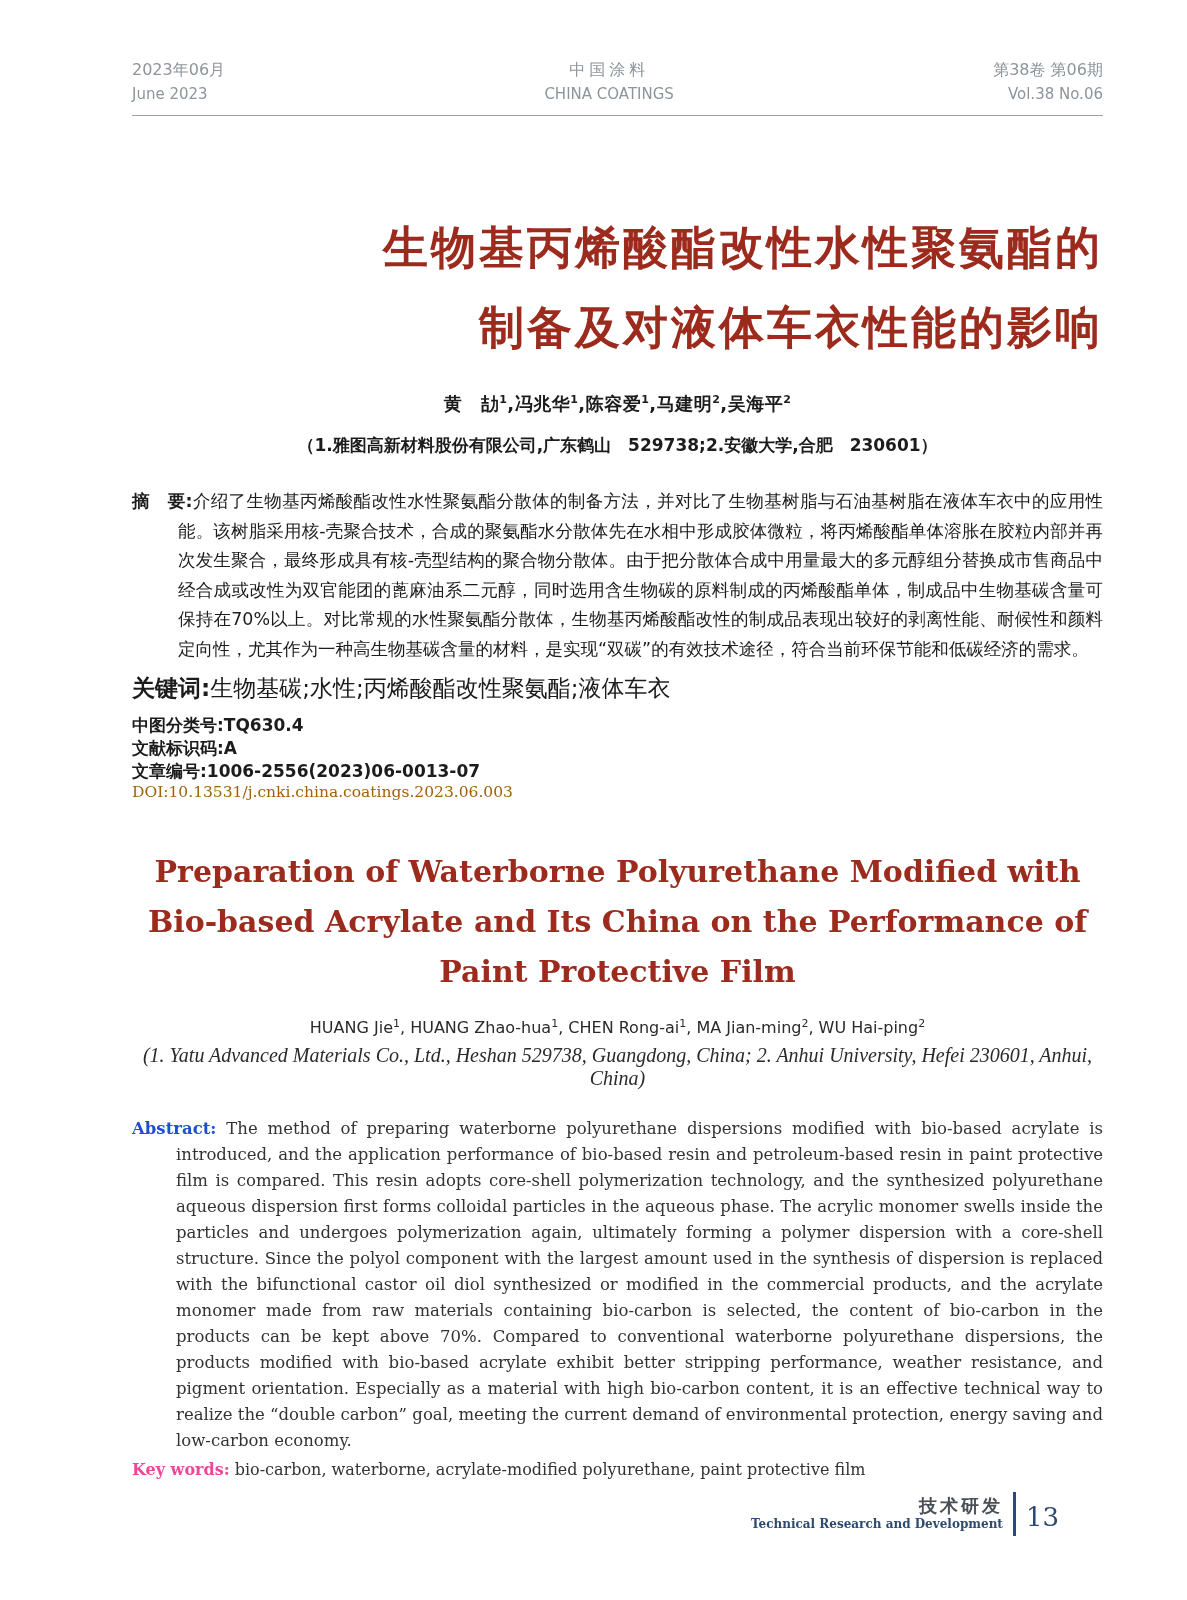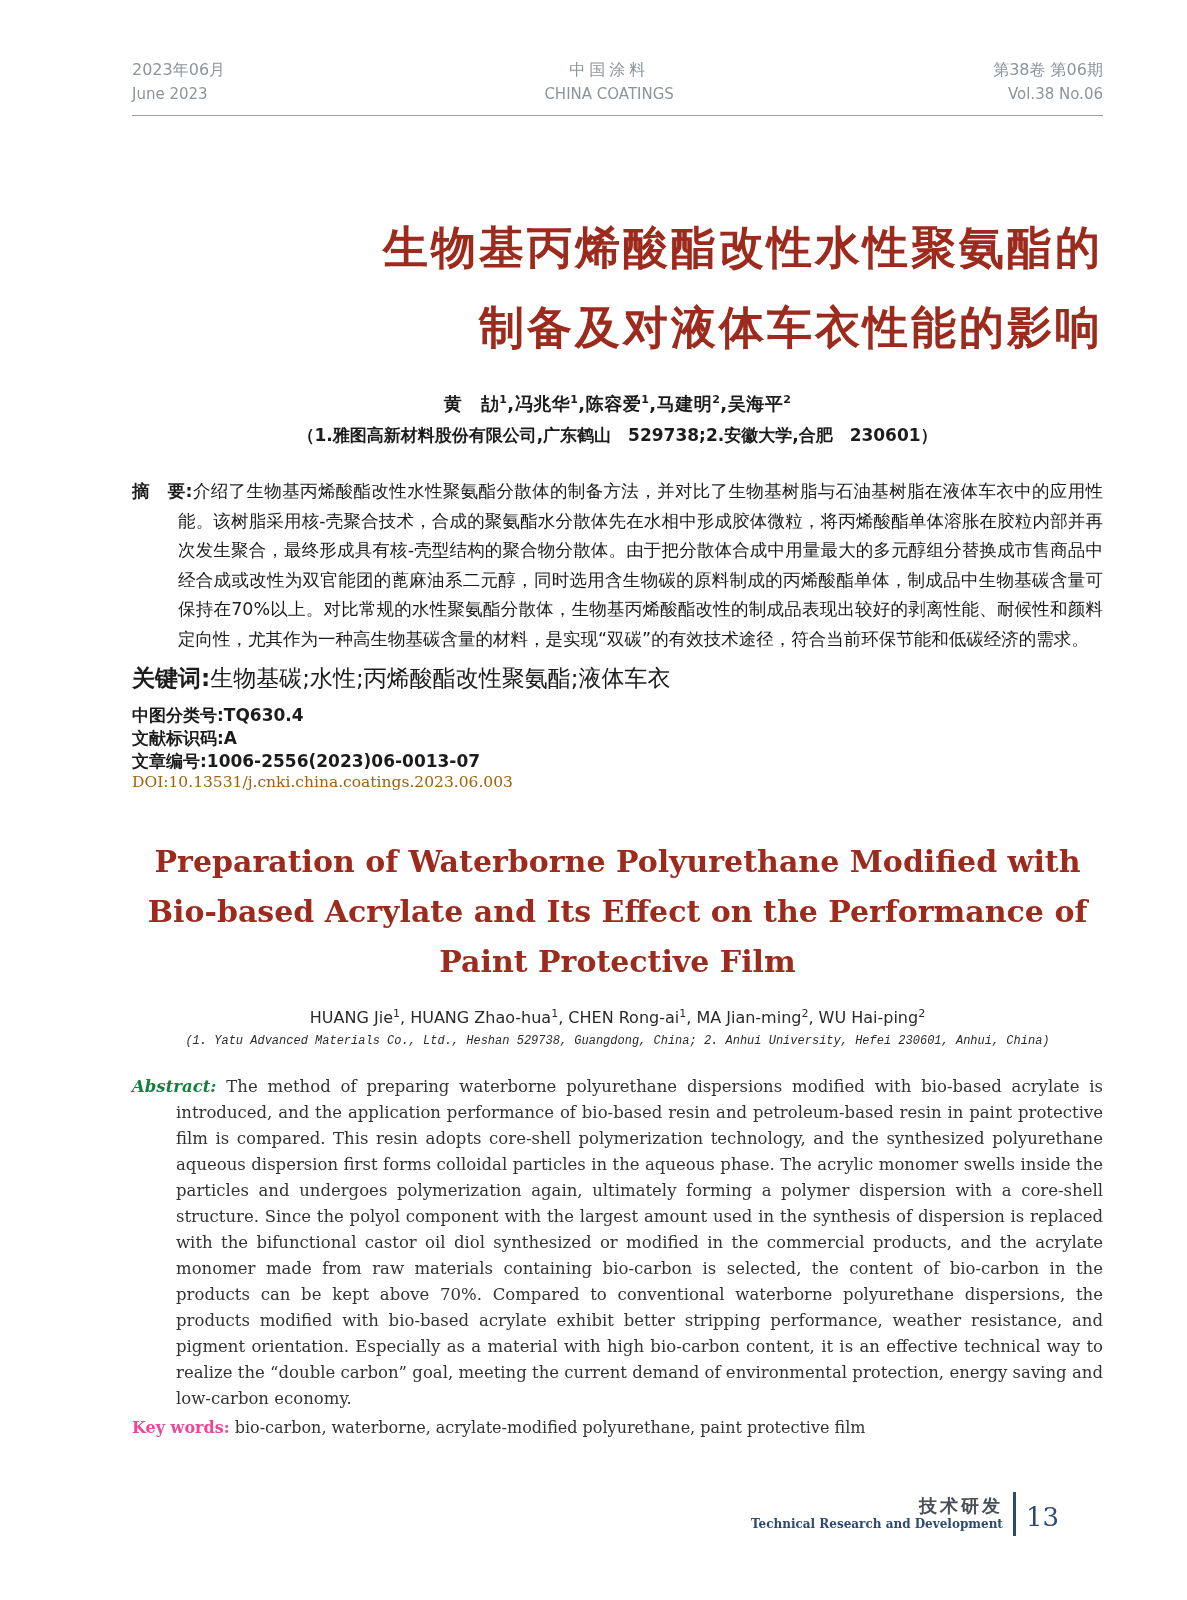--- a/index.html
+++ b/index.html
@@ -45,21 +45,21 @@
   }
   .authors-zh {
     margin-top: 24px;
     text-align: center;
     font-size: 18px;
     font-weight: 700;
     letter-spacing: 0.5px;
   }
   .authors-zh sup, .authors-en sup, .col-sup { font-size: 11px; vertical-align: super; }
   .affil-zh {
-    margin-top: 8px;
+    margin-top: 18px;
     text-align: center;
     font-size: 17px;
     font-weight: 600;
   }
 
   
   .abstract-zh {
     margin-top: 30px;
     font-size: 17.5px;
     line-height: 29.5px;
@@ -98,38 +98,38 @@
   }
   .authors-en {
     margin-top: 20px;
     text-align: center;
     font-size: 16px;
     color: #2a2a2a;
   }
   .affil-en {
     margin-top: 7px;
     text-align: center;
-    font-family: Liberation Mono, monospace;
+    font-family: Liberation Serif, serif;
     font-style: italic;
-    font-size: 12px;
+    font-size: 20px;
     color: #2a2a2a;
   }
 
   
   .abstract-en {
     margin-top: 26px;
     font-family: "DejaVu Serif", "Liberation Serif", serif;
     font-size: 16.5px;
     line-height: 26px;
     color: #333;
     text-align: justify;
     padding-left: 44px;
     text-indent: -44px;
   }
-  .abstract-en .lbl { font-weight: 700; color: #15803d; font-style: italic; }
+  .abstract-en .lbl { font-weight: 700; color: #1d4ed8; }
   .keywords-en {
     margin-top: 3px;
     font-family: "DejaVu Serif", "Liberation Serif", serif;
     font-size: 16px;
     line-height: 26px;
     color: #333;
   }
   .keywords-en .lbl { font-weight: 700; color: #ec4899; }
 
   
@@ -194,21 +194,21 @@
     <div class="class-row">
       <span>中图分类号:TQ630.4</span>
       <span>文献标识码:A</span>
       <span>文章编号:1006-2556(2023)06-0013-07</span>
     </div>
 
     <div class="doi-line">DOI:10.13531/j.cnki.china.coatings.2023.06.003</div>
 
     <h2 class="title-en">
       <div>Preparation of Waterborne Polyurethane Modified with</div>
-      <div>Bio-based Acrylate and Its Effect on the Performance of</div>
+      <div>Bio-based Acrylate and Its China on the Performance of</div>
       <div>Paint Protective Film</div>
     </h2>
 
     <div class="authors-en"><span><span>HUANG Jie</span><sup>1</sup></span><span>, </span><span><span>HUANG Zhao-hua</span><sup>1</sup></span><span>, </span><span><span>CHEN Rong-ai</span><sup>1</sup></span><span>, </span><span><span>MA Jian-ming</span><sup>2</sup></span><span>, </span><span><span>WU Hai-ping</span><sup>2</sup></span></div>
 
     <div class="affil-en">(1. Yatu Advanced Materials Co., Ltd., Heshan 529738, Guangdong, China; 2. Anhui University, Hefei 230601, Anhui, China)</div>
 
     <p class="abstract-en"><span class="lbl">Abstract:</span> <span>The method of preparing waterborne polyurethane dispersions modified with bio-based acrylate is introduced, and the application performance of bio-based resin and petroleum-based resin in paint protective film is compared. This resin adopts core-shell polymerization technology, and the synthesized polyurethane aqueous dispersion first forms colloidal particles in the aqueous phase. The acrylic monomer swells inside the particles and undergoes polymerization again, ultimately forming a polymer dispersion with a core-shell structure. Since the polyol component with the largest amount used in the synthesis of dispersion is replaced with the bifunctional castor oil diol synthesized or modified in the commercial products, and the acrylate monomer made from raw materials containing bio-carbon is selected, the content of bio-carbon in the products can be kept above 70%. Compared to conventional waterborne polyurethane dispersions, the products modified with bio-based acrylate exhibit better stripping performance, weather resistance, and pigment orientation. Especially as a material with high bio-carbon content, it is an effective technical way to realize the “double carbon” goal, meeting the current demand of environmental protection, energy saving and low-carbon economy.</span></p>
 
     <p class="keywords-en"><span class="lbl">Key words:</span> <span>bio-carbon, waterborne, acrylate-modified polyurethane, paint protective film</span></p>

